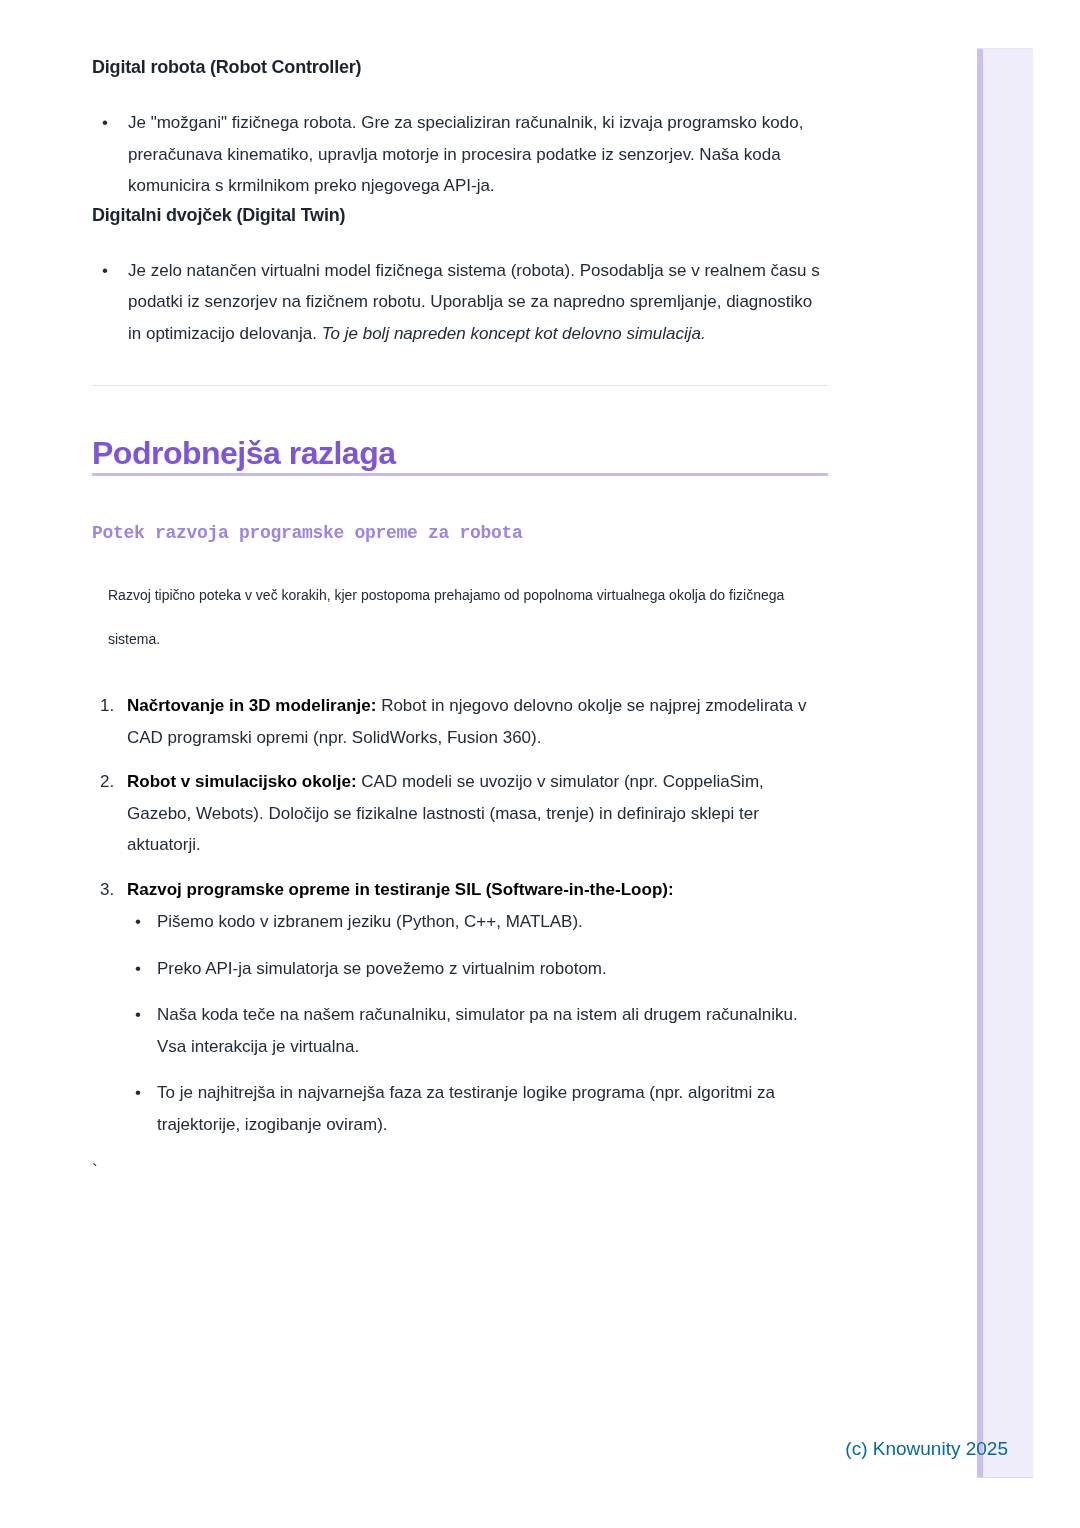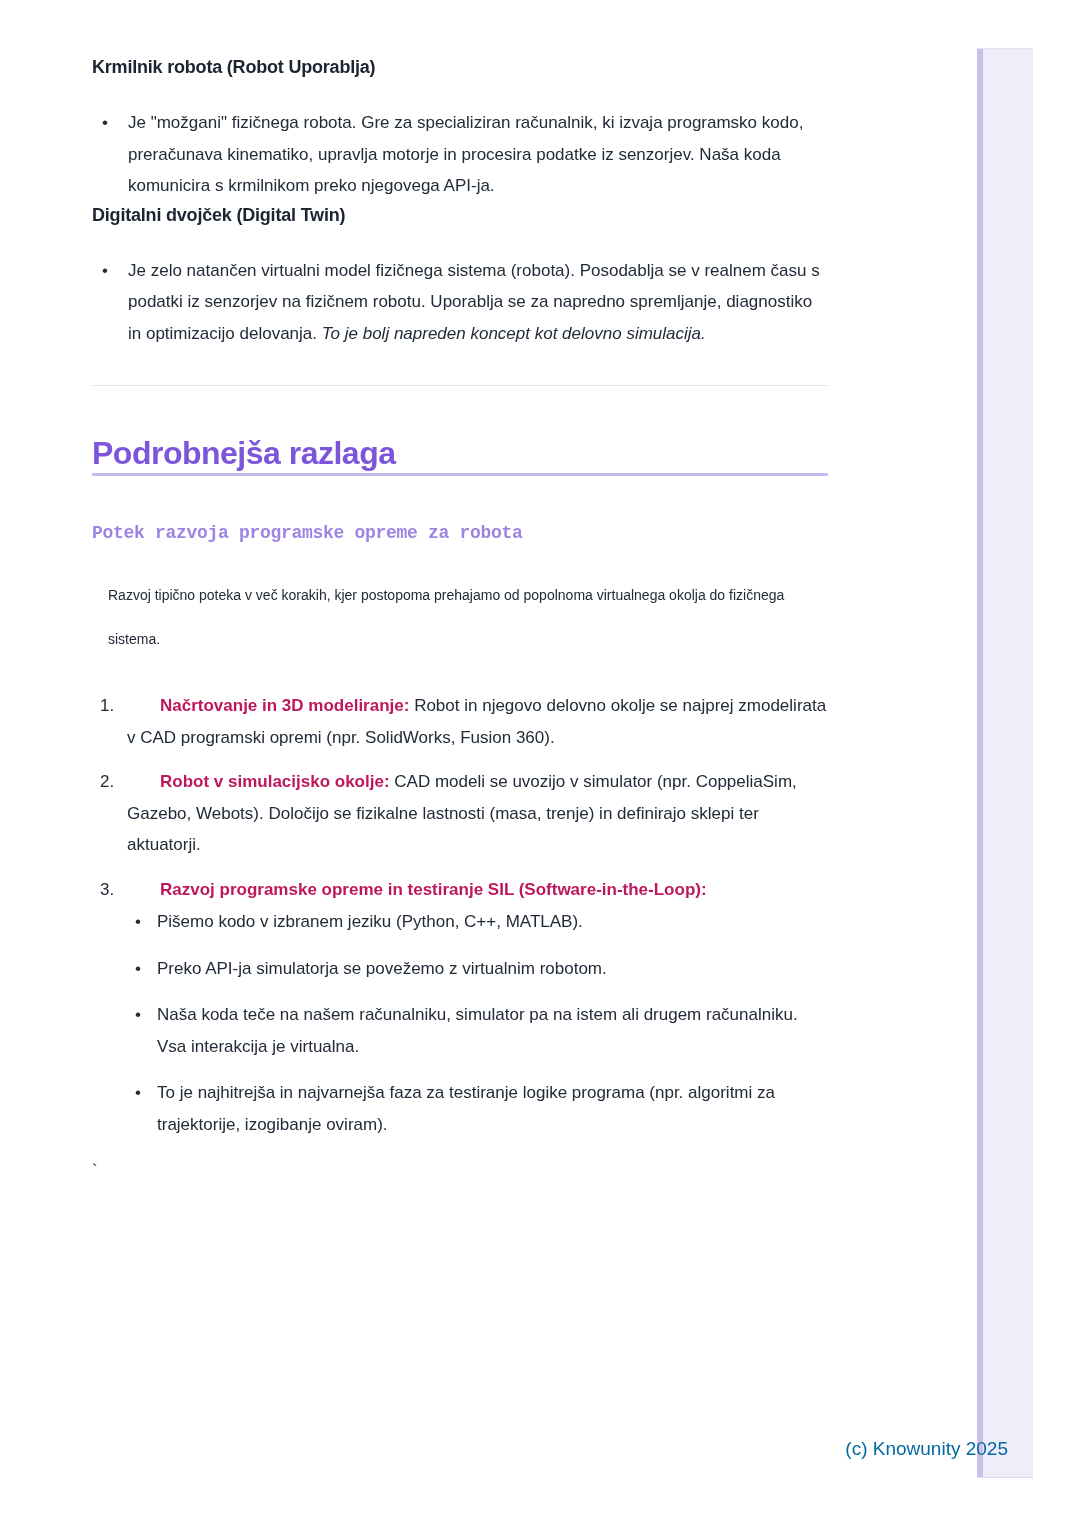--- a/index.html
+++ b/index.html
@@ -49,21 +49,21 @@
   .sec2 { margin-top: 33px; }
 
   .blist { margin: 0; padding: 0; list-style: none; }
   .blist > li {
     position: relative; padding-left: 36px;
     font-size: 17px; line-height: 31.5px;
   }
   .bdot { position: absolute; left: 10px; top: 0; color: #222b38; }
 
   em { font-style: italic; }
-  strong { font-weight: 700; color: #be185d; margin-left: 33px; }
+  strong { font-weight: 700; color: #000000; }
 
   hr.divider {
     border: none; border-top: 1px solid #e4e5e9;
     margin: 36px 0 0 0;
   }
 
   h1.title {
     font-size: 32px; line-height: 40px; font-weight: 700;
     color: #7c55da; letter-spacing: -0.5px;
     margin: 47px 0 0 0;
@@ -105,21 +105,21 @@
 <body>
 
 <div class="side-panel">
   <div class="side-strip"></div>
 </div>
 
 <div class="footer">(c) Knowunity 2025</div>
 
 <div class="content">
 
-  <h3 class="sec">Krmilnik robota (Robot Uporablja)</h3>
+  <h3 class="sec">Digital robota (Robot Controller)</h3>
   <ul class="blist">
     <li>
       <span class="bdot">•</span>
       <span>Je "možgani" fizičnega robota. Gre za specializiran računalnik, ki izvaja programsko kodo, preračunava kinematiko, upravlja motorje in procesira podatke iz senzorjev. Naša koda komunicira s krmilnikom preko njegovega API-ja.</span>
     </li>
   </ul>
 
   <h3 class="sec sec2">Digitalni dvojček (Digital Twin)</h3>
   <ul class="blist">
     <li>

